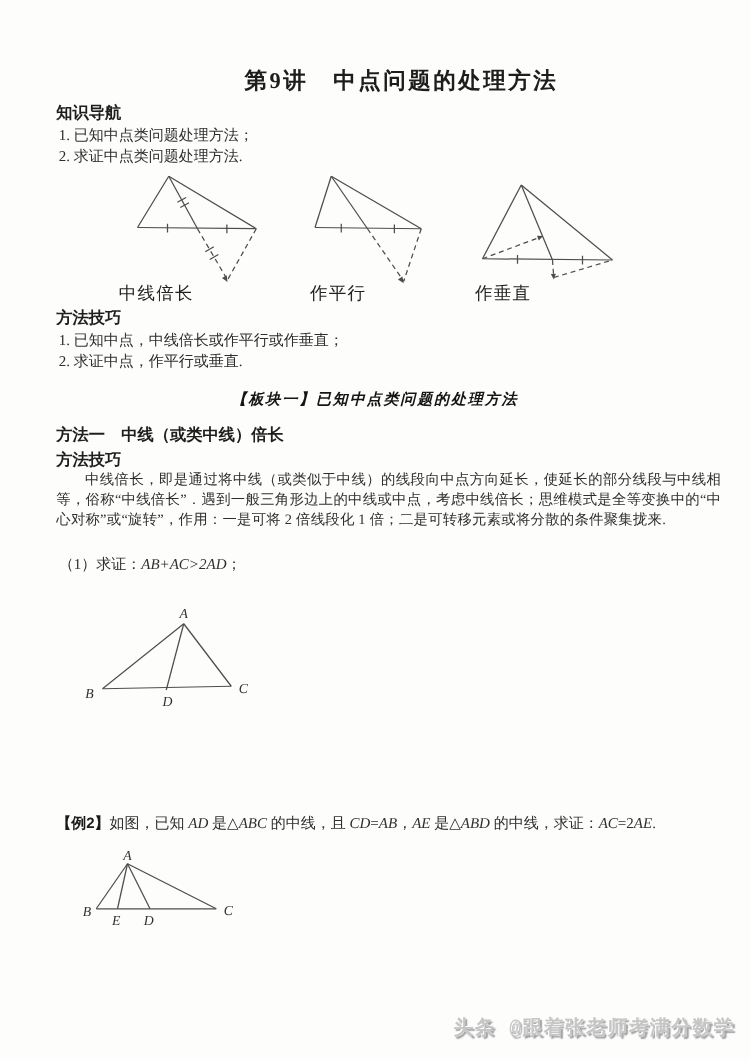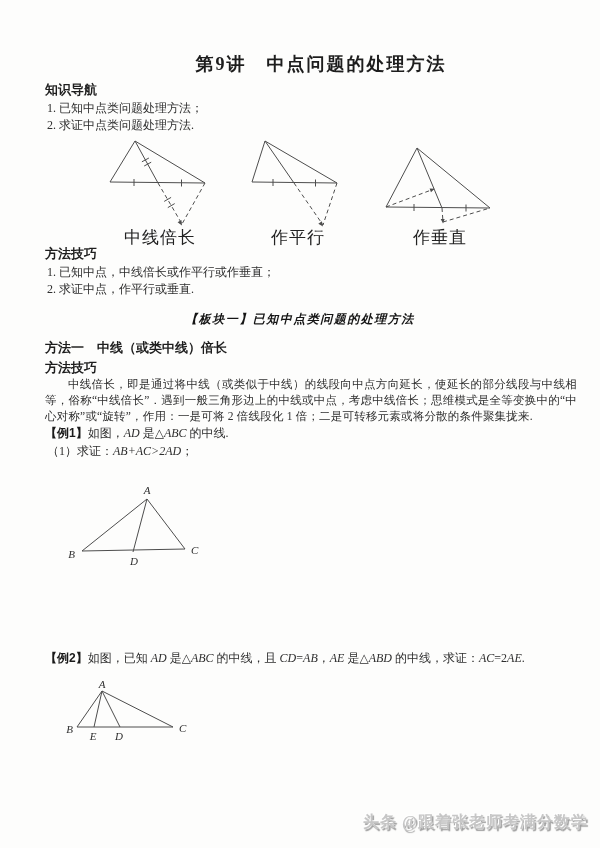--- a/index.html
+++ b/index.html
@@ -21,21 +21,21 @@
   .h-sans{
     position:absolute;
     font-family:"Liberation Sans","DejaVu Sans",sans-serif;
     font-weight:bold;font-size:13px;color:#1e1e1e;
   }
   .body-line{
     position:absolute;font-size:12px;color:#2e2e2e;white-space:nowrap;
   }
   .diag{position:absolute;}
   .diag-label{
-    position:absolute;text-align:center;font-size:17px;color:#222;
+    position:absolute;text-align:left;font-size:14px;color:#222;
     letter-spacing:1px;
   }
   .module-heading{
     position:absolute;left:0;top:311px;width:600px;text-align:center;
     font-size:12px;font-weight:bold;font-style:italic;color:#151515;
     letter-spacing:1.5px;
     font-family:"Liberation Serif","DejaVu Serif",serif;
   }
   .para{
     position:absolute;left:45px;top:376px;width:532px;
@@ -45,21 +45,21 @@
   .ex-label{
     font-family:"Liberation Sans","DejaVu Sans",sans-serif;
     font-weight:bold;color:#1a1a1a;
   }
   .m{
     font-family:"Liberation Serif","DejaVu Serif",serif;
     font-style:italic;
   }
   .watermark{
     position:absolute;right:12px;top:812px;
-    font-family:Liberation Serif, serif;
+    font-family:Liberation Mono, monospace;
     font-weight:bold;font-size:16px;letter-spacing:1px;
     color:#c6c6c6;
     text-shadow:-1px -1px 0 #ffffff, 1.5px 1.5px 1px #9d9d9d;
   }
   svg line, svg polyline{stroke:#4d4d4d;stroke-width:1;fill:none;}
   svg .dash{stroke-dasharray:4 3;}
   svg polygon{fill:#4d4d4d;stroke:none;}
   svg text{
     font-family:"Liberation Serif","DejaVu Serif",serif;
     font-style:italic;font-size:11px;fill:#2e2e2e;
@@ -142,23 +142,20 @@
 
   <div class="h-sans" style="left:45px;top:245px">方法技巧</div>
   <div class="body-line" style="left:47px;top:264px">1. 已知中点，中线倍长或作平行或作垂直；</div>
   <div class="body-line" style="left:47px;top:281px">2. 求证中点，作平行或垂直.</div>
 
   <div class="module-heading">【板块一】已知中点类问题的处理方法</div>
   <div class="h-sans" style="left:45px;top:339px">方法一　中线（或类中线）倍长</div>
   <div class="h-sans" style="left:45px;top:359px">方法技巧</div>
   <div class="para">中线倍长，即是通过将中线（或类似于中线）的线段向中点方向延长，使延长的部分线段与中线相等，俗称“中线倍长”．遇到一般三角形边上的中线或中点，考虑中线倍长；思维模式是全等变换中的“中心对称”或“旋转”，作用：一是可将 2 倍线段化 1 倍；二是可转移元素或将分散的条件聚集拢来.</div>
 
-  <div class="body-line" style="left:45px;top:425px">
-    <span class="ex-label">【例1】</span><span>如图，</span><span class="m">AD</span><span> 是△</span><span class="m">ABC</span><span> 的中线.</span>
-  </div>
   <div class="body-line" style="left:47px;top:443px">
     <span>（1）求证：</span><span class="m">AB+AC&gt;2AD</span><span>；</span>
   </div>
 
   <svg class="diag" style="left:40px;top:483px" width="210" height="95" viewBox="0 0 210 95">
     <g>
       <line x1="107" y1="16" x2="42" y2="68"></line>
       <line x1="107" y1="16" x2="145" y2="66"></line>
       <line x1="42" y1="68" x2="145" y2="66"></line>
       <line x1="107" y1="16" x2="93" y2="69"></line>

